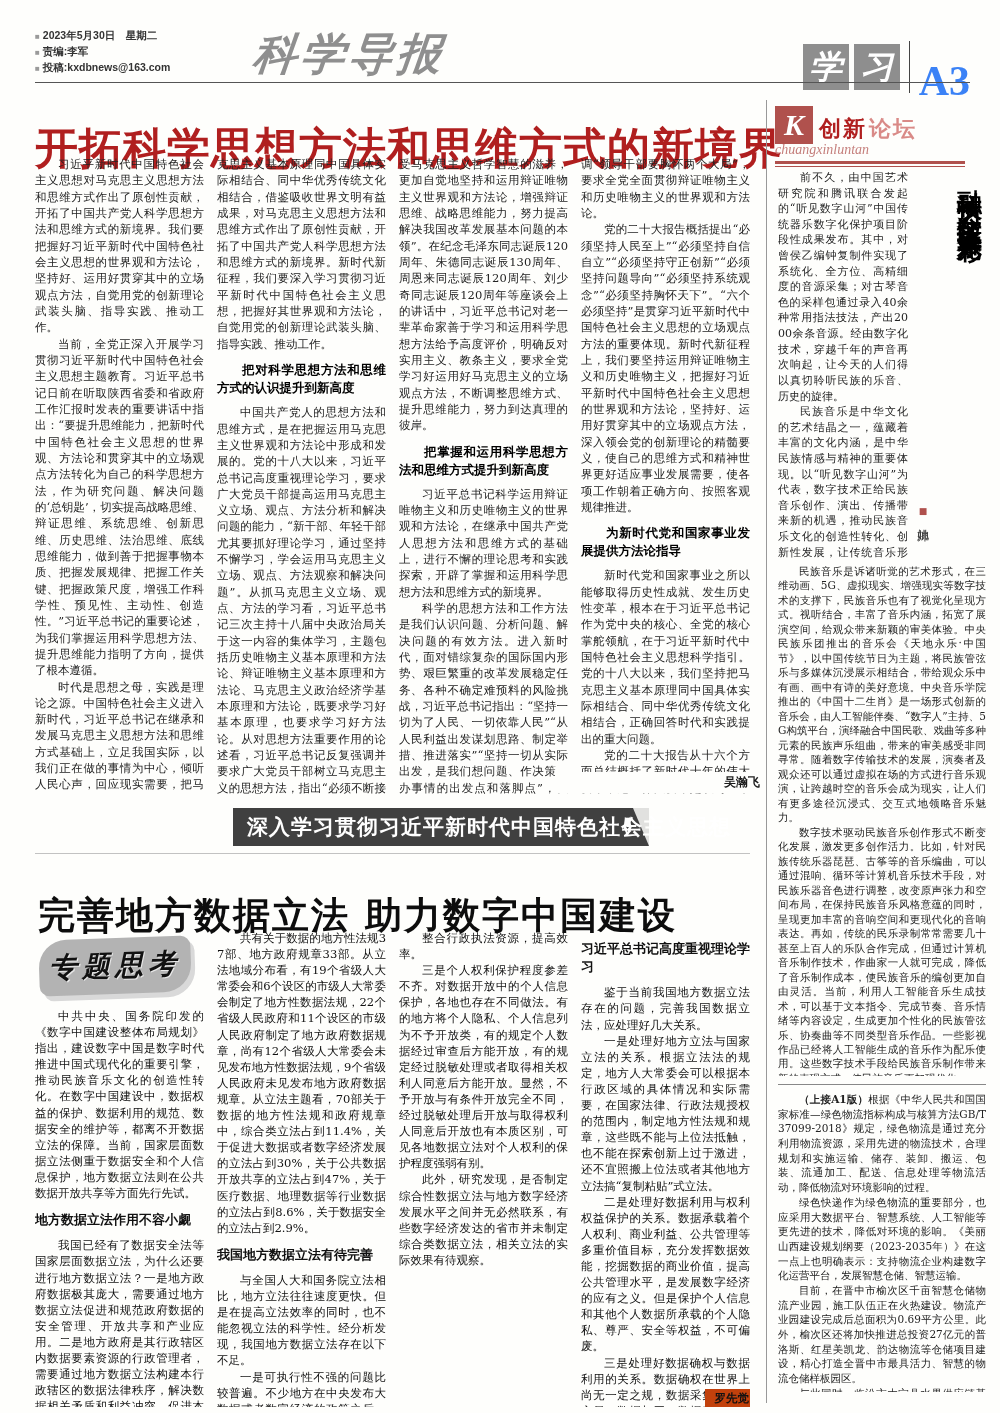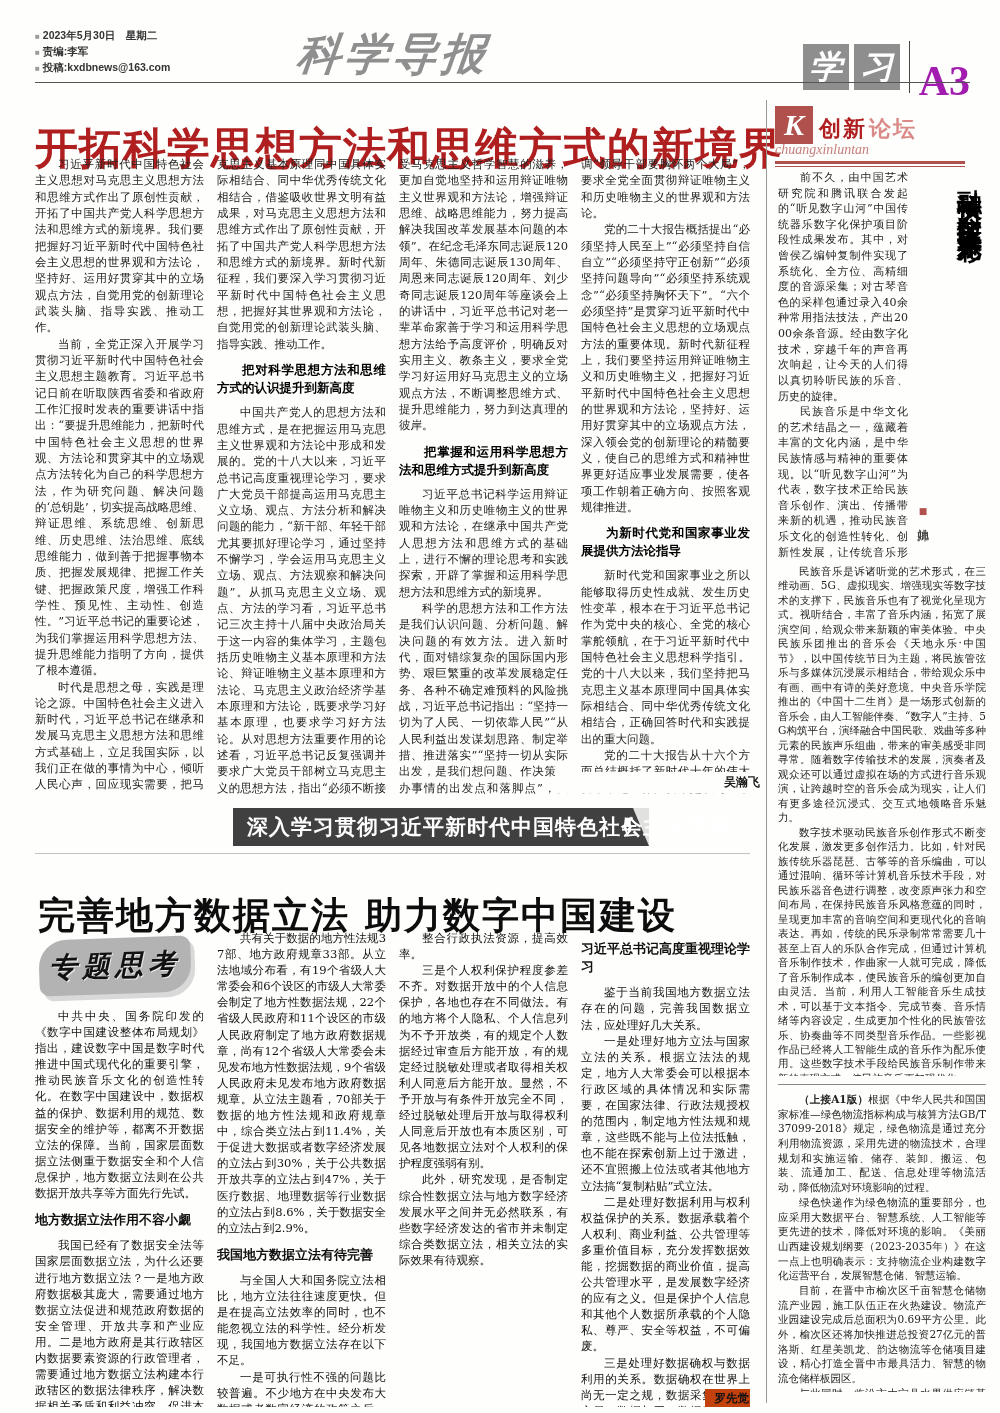--- a/index.html
+++ b/index.html
@@ -1,29 +1,29 @@
 <!DOCTYPE html>
 <html><head>
 <meta charset="utf-8">
 <style>
   html,body{margin:0;padding:0;background:#e8e8e4;}
   .page{position:relative;width:1000px;height:1413px;margin:0 auto;background:#fefefc;
         font-family:"DejaVu Serif","Liberation Serif",serif;color:#1a1a1a;overflow:hidden;}
   
-  .hdr{position:absolute;top:28px;left:35px;right:30px;height:50px;display:flex;align-items:flex-start;gap:44px;}
+  .hdr{position:absolute;top:28px;left:35px;right:30px;height:50px;display:flex;align-items:flex-start;}
   .pubinfo{width:200px;font-family:"Liberation Sans",sans-serif;font-size:10.5px;font-weight:bold;color:#333;line-height:15px;}
   .pubinfo .sq{color:#9a9a9a;margin-right:3px;font-size:8px;}
   .masthead{margin-left:18px;font-size:44px;font-weight:bold;font-style:italic;color:#8f8f8f;
             transform:skewX(-6deg);letter-spacing:4px;line-height:52px;white-space:nowrap;}
   .hdr-spacer{flex:1;}
   .secblock{display:flex;align-items:center;}
   .secbox{width:46px;height:46px;background:#8e8e8e;color:#fff;font-size:33px;font-weight:bold;
           display:flex;align-items:center;justify-content:center;margin-left:5px;font-style:italic;}
   .secdiv{width:1px;height:52px;background:#444;margin:0 9px;}
-  .pageno{font-family:"Liberation Serif",serif;font-size:42px;font-weight:bold;color:#a21caf;line-height:50px;margin-top:28px;}
+  .pageno{font-family:"Liberation Serif",serif;font-size:42px;font-weight:bold;color:#3b82f6;line-height:50px;margin-top:28px;}
   .hdr-rule{position:absolute;top:82px;left:35px;right:30px;border-top:1.5px solid #555;}
   
   .headline1{position:absolute;top:92px;left:35px;width:720px;font-size:43px;font-weight:bold;
              color:#b01f1f;letter-spacing:1px;line-height:54px;white-space:nowrap;}
   .forum{position:absolute;top:106px;left:775px;width:190px;}
   .forum-top{display:flex;align-items:flex-end;}
   .kbox{width:38px;height:38px;background:#b0514d;color:#fff;font-family:"Liberation Serif",serif;
         font-size:30px;font-weight:bold;font-style:italic;display:flex;align-items:center;justify-content:center;}
   .forum-t1{font-size:22px;font-weight:bold;color:#b01f1f;margin-left:6px;letter-spacing:2px;}
   .forum-t2{font-size:22px;font-weight:bold;color:#d98a87;margin-left:2px;letter-spacing:2px;}

